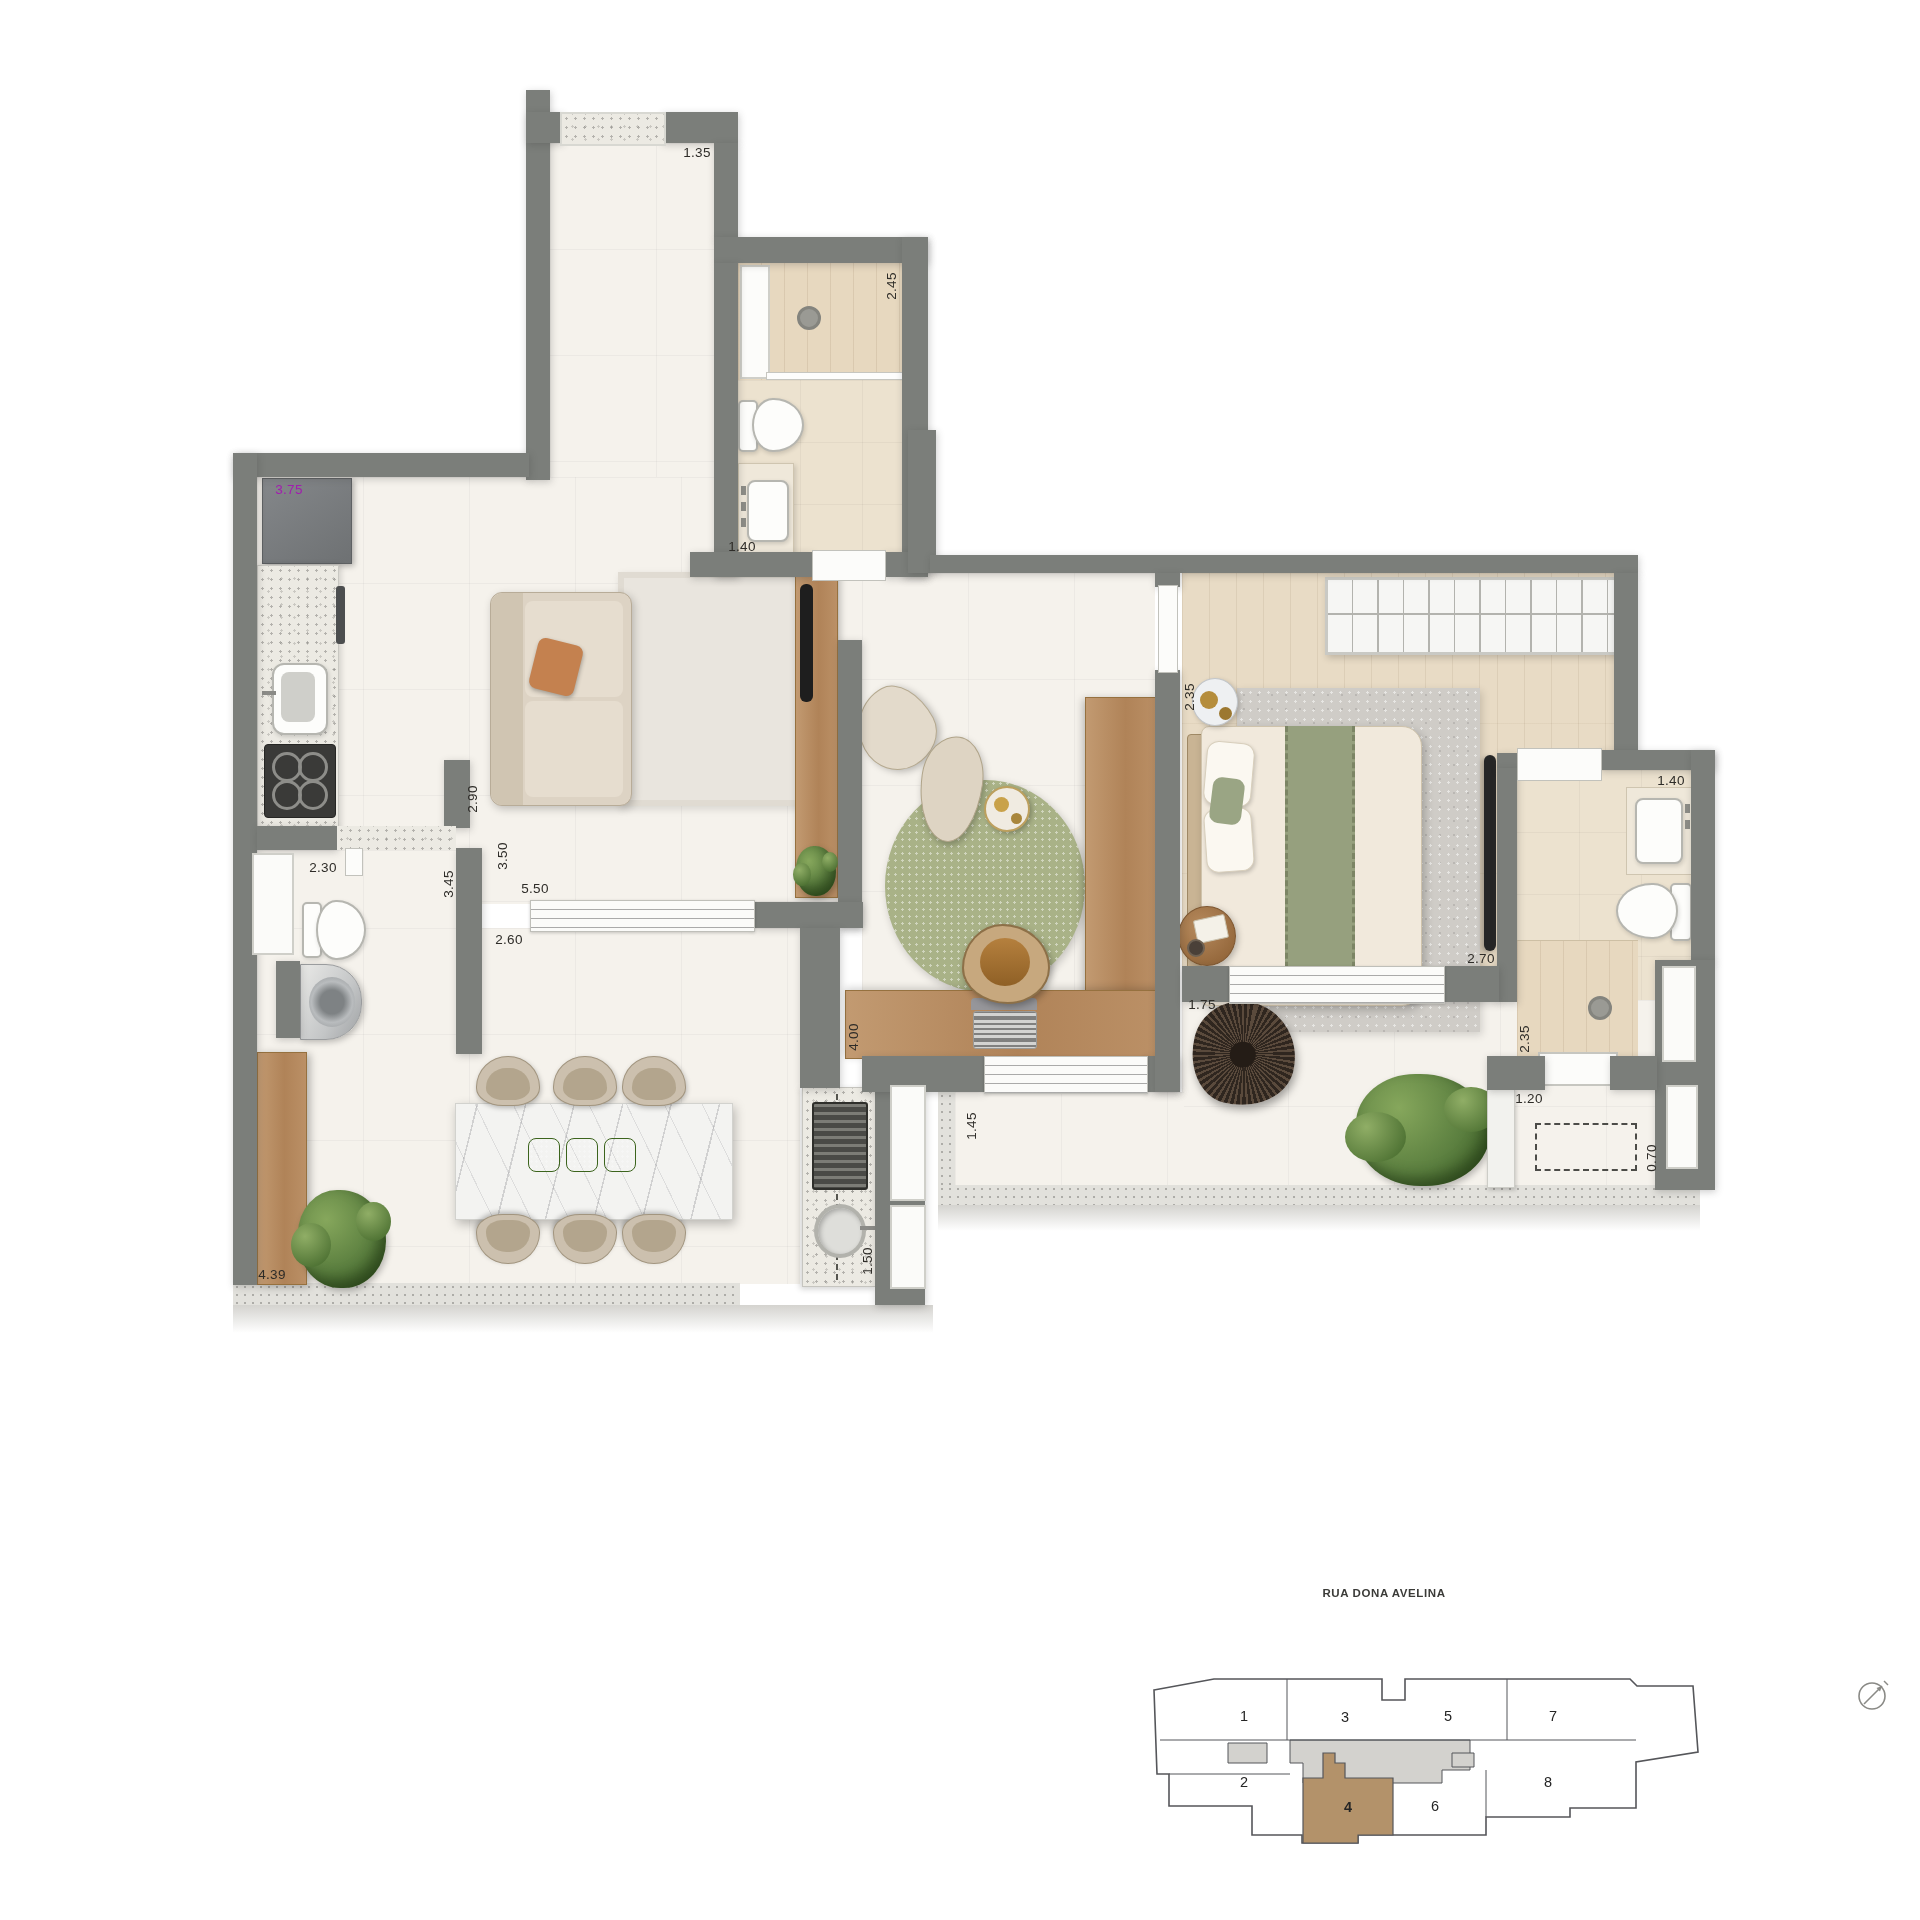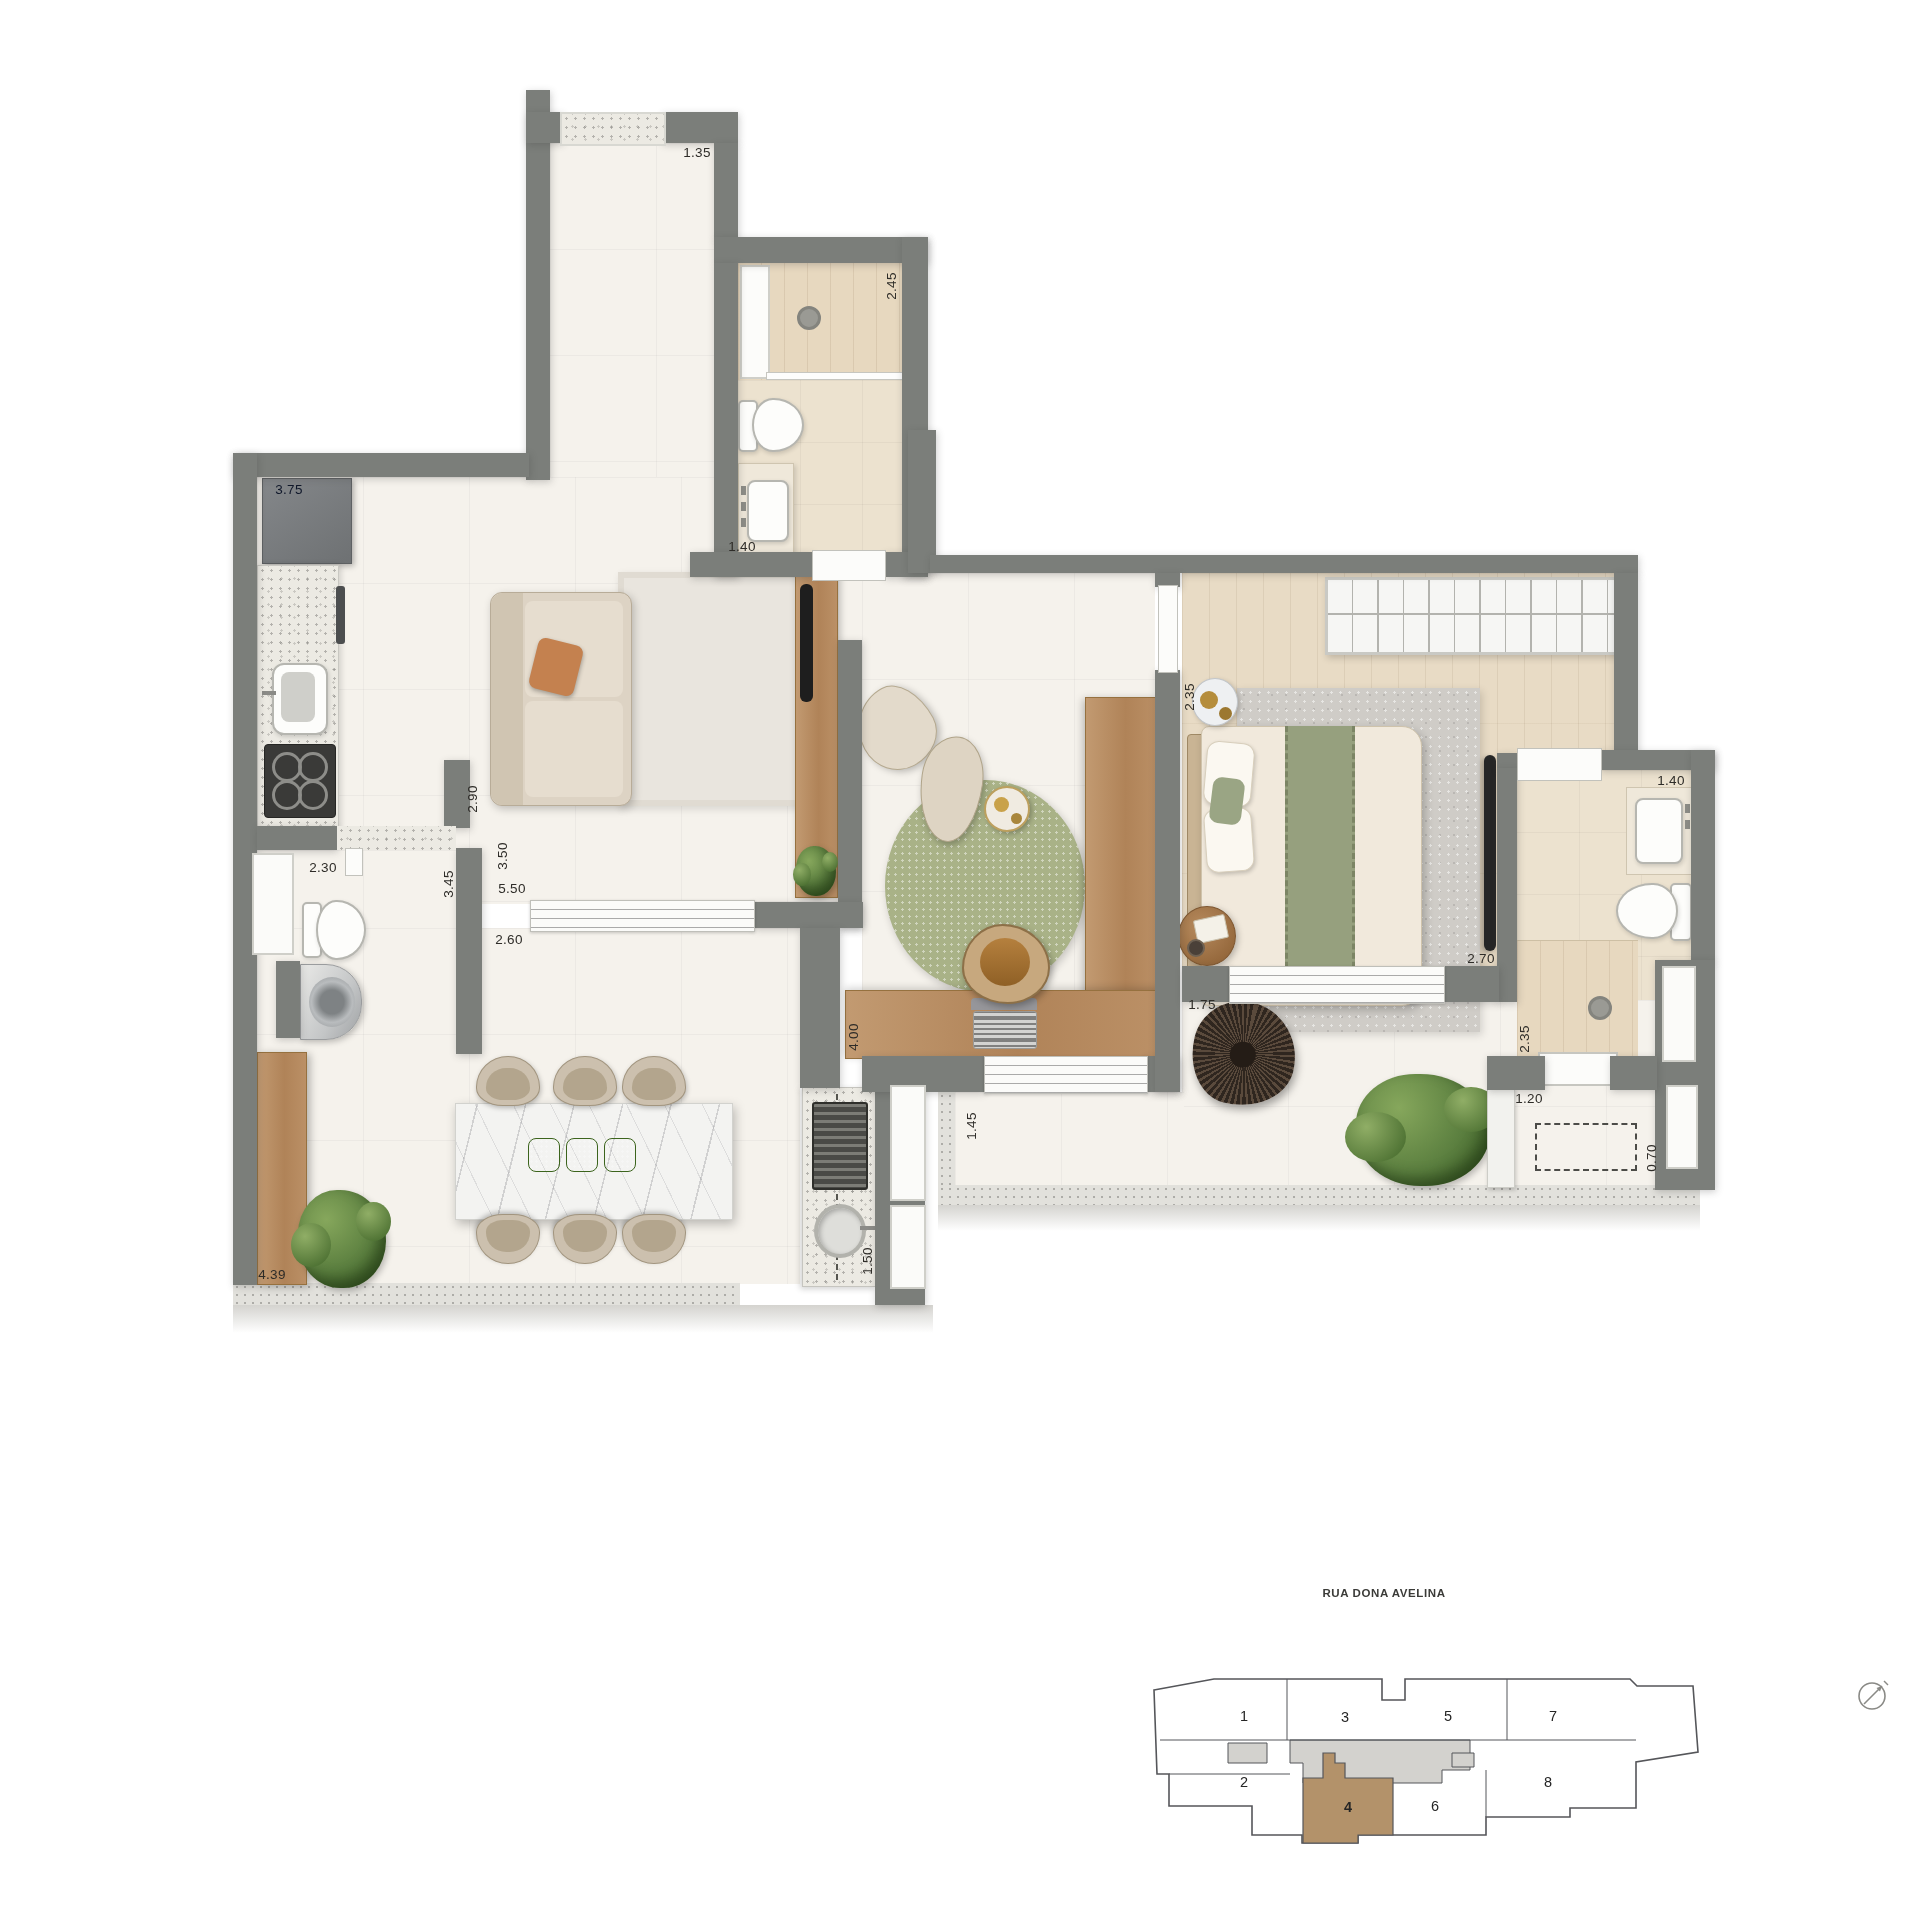--- a/index.html
+++ b/index.html
@@ -288,26 +288,26 @@
   <div class="door" style="left:812px;top:550px;width:72px;height:29px;z-index:21"></div>
   <div class="door" style="left:1517px;top:748px;width:83px;height:31px;z-index:21"></div>
   <div class="door" style="left:1158px;top:585px;width:18px;height:86px;z-index:21"></div>
   <div class="win" style="left:530px;top:900px;width:223px;height:30px;z-index:21"></div>
   <div class="win" style="left:984px;top:1056px;width:162px;height:36px;z-index:21"></div>
   <div class="win" style="left:1229px;top:966px;width:214px;height:36px;z-index:21"></div>
 
   <span class="dim" style="left:697px;top:152px">1.35</span>
   <span class="dim v" style="left:891px;top:286px">2.45</span>
   <span class="dim" style="left:742px;top:546px">1.40</span>
-  <span class="dim" style="left:289px;top:489px;z-index:41;color:#0f172a">3.75</span>
+  <span class="dim" style="left:289px;top:489px;z-index:41;color:#a21caf">3.75</span>
   <span class="dim v" style="left:472px;top:799px">2.90</span>
   <span class="dim" style="left:323px;top:867px">2.30</span>
   <span class="dim v" style="left:448px;top:884px">3.45</span>
   <span class="dim v" style="left:502px;top:856px">3.50</span>
-  <span class="dim" style="left:512px;top:888px">5.50</span>
+  <span class="dim" style="left:535px;top:888px">5.50</span>
   <span class="dim" style="left:509px;top:939px">2.60</span>
   <span class="dim" style="left:272px;top:1274px">4.39</span>
   <span class="dim v" style="left:867px;top:1261px">1.50</span>
   <span class="dim v" style="left:853px;top:1037px">4.00</span>
   <span class="dim v" style="left:1189px;top:697px">2.35</span>
   <span class="dim" style="left:1481px;top:958px">2.70</span>
   <span class="dim" style="left:1202px;top:1004px">1.75</span>
   <span class="dim v" style="left:971px;top:1126px">1.45</span>
   <span class="dim" style="left:1671px;top:780px">1.40</span>
   <span class="dim v" style="left:1524px;top:1039px">2.35</span>

